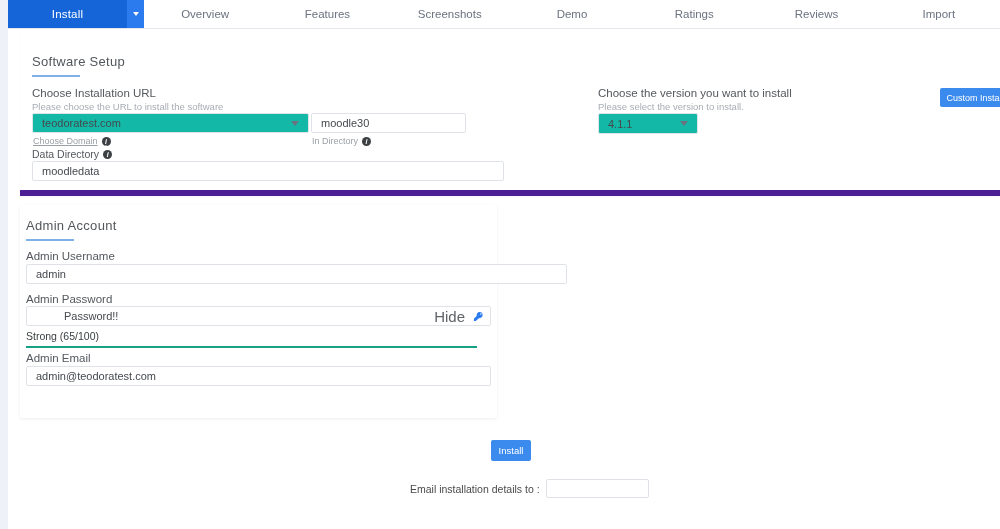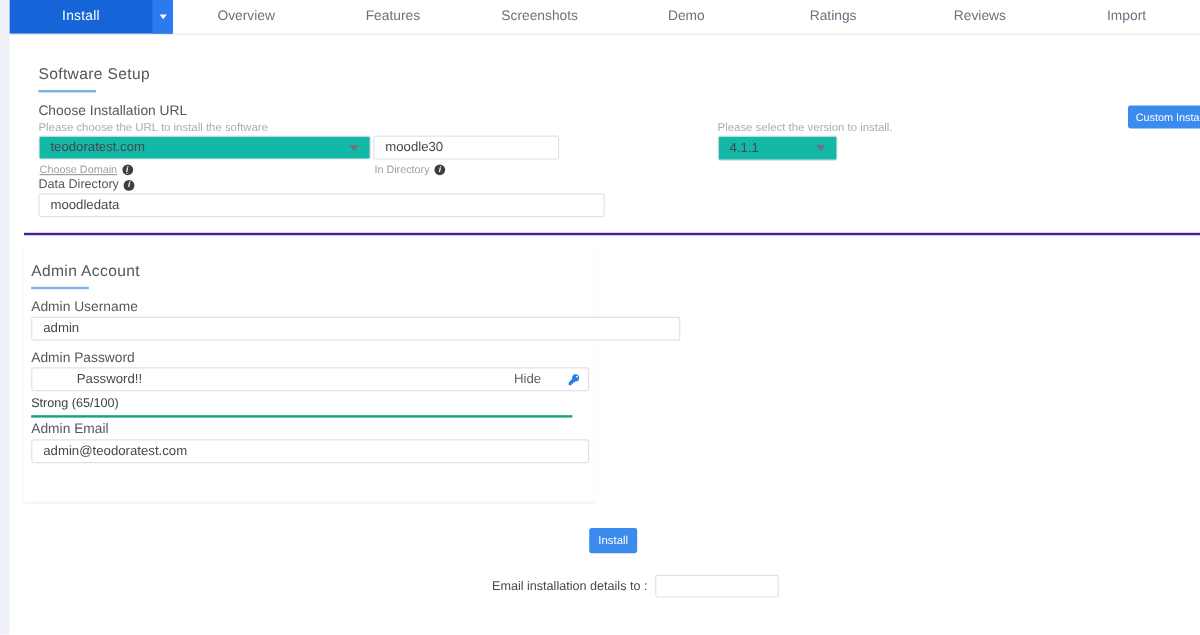--- a/index.html
+++ b/index.html
@@ -83,21 +83,21 @@
     border-bottom: 1px solid transparent;
   }
 
   
   .card-setup {
     position: absolute;
     left: 20px; top: 29px;
     width: 980px;
     height: 167px;
     background: #ffffff;
-    border-bottom: 2px solid #4c1d95;
+    border-bottom: 6px solid #4c1d95;
     box-shadow: 0 1px 2px rgba(0,0,0,.045);
   }
 
   .section-title {
     position: absolute;
     font-size: 13px;
     color: #52575c;
     letter-spacing: .3px;
   }
   .section-underline {
@@ -213,23 +213,23 @@
     padding: 0 6px 0 9px;
   }
   .pwd-value {
     flex: 1;
     font-size: 11px;
     color: #45494e;
     cursor: text;
     padding-left: 28px;
   }
   .pwd-hide {
-    font-size: 11px;
+    font-size: 15px;
     color: #5f6368;
-    margin-right: 22px;
+    margin-right: 8px;
     cursor: pointer;
   }
   .key-icon { cursor: pointer; display: flex; align-items: center; }
 
   .strength-text {
     position: absolute;
     left: 6px; top: 125px;
     font-size: 10.5px;
     color: #3c4043;
   }
@@ -324,20 +324,21 @@
     <span class="info-icon">i</span>
   </div>
 
   <div class="fld-hint" style="left:12px; top:119px; font-size:10.5px; color:#54585d;">
     <span>Data Directory</span>
     <span class="info-icon">i</span>
   </div>
 
   <div class="txtbox" style="left:12px; top:132px; width:472px; height:20px;">moodledata</div>
 
+  <div class="fld-label" style="left:578px; top:58px;">Choose the version you want to install</div>
   <div class="fld-sublabel" style="left:578px; top:72px;">Please select the version to install.</div>
 
   <div class="selbox" style="left:578px; top:84px; width:100px; height:21px;">
     <span>4.1.1</span>
     <span class="sel-caret"></span>
   </div>
 </div>
 
 <div class="card-admin">
 

